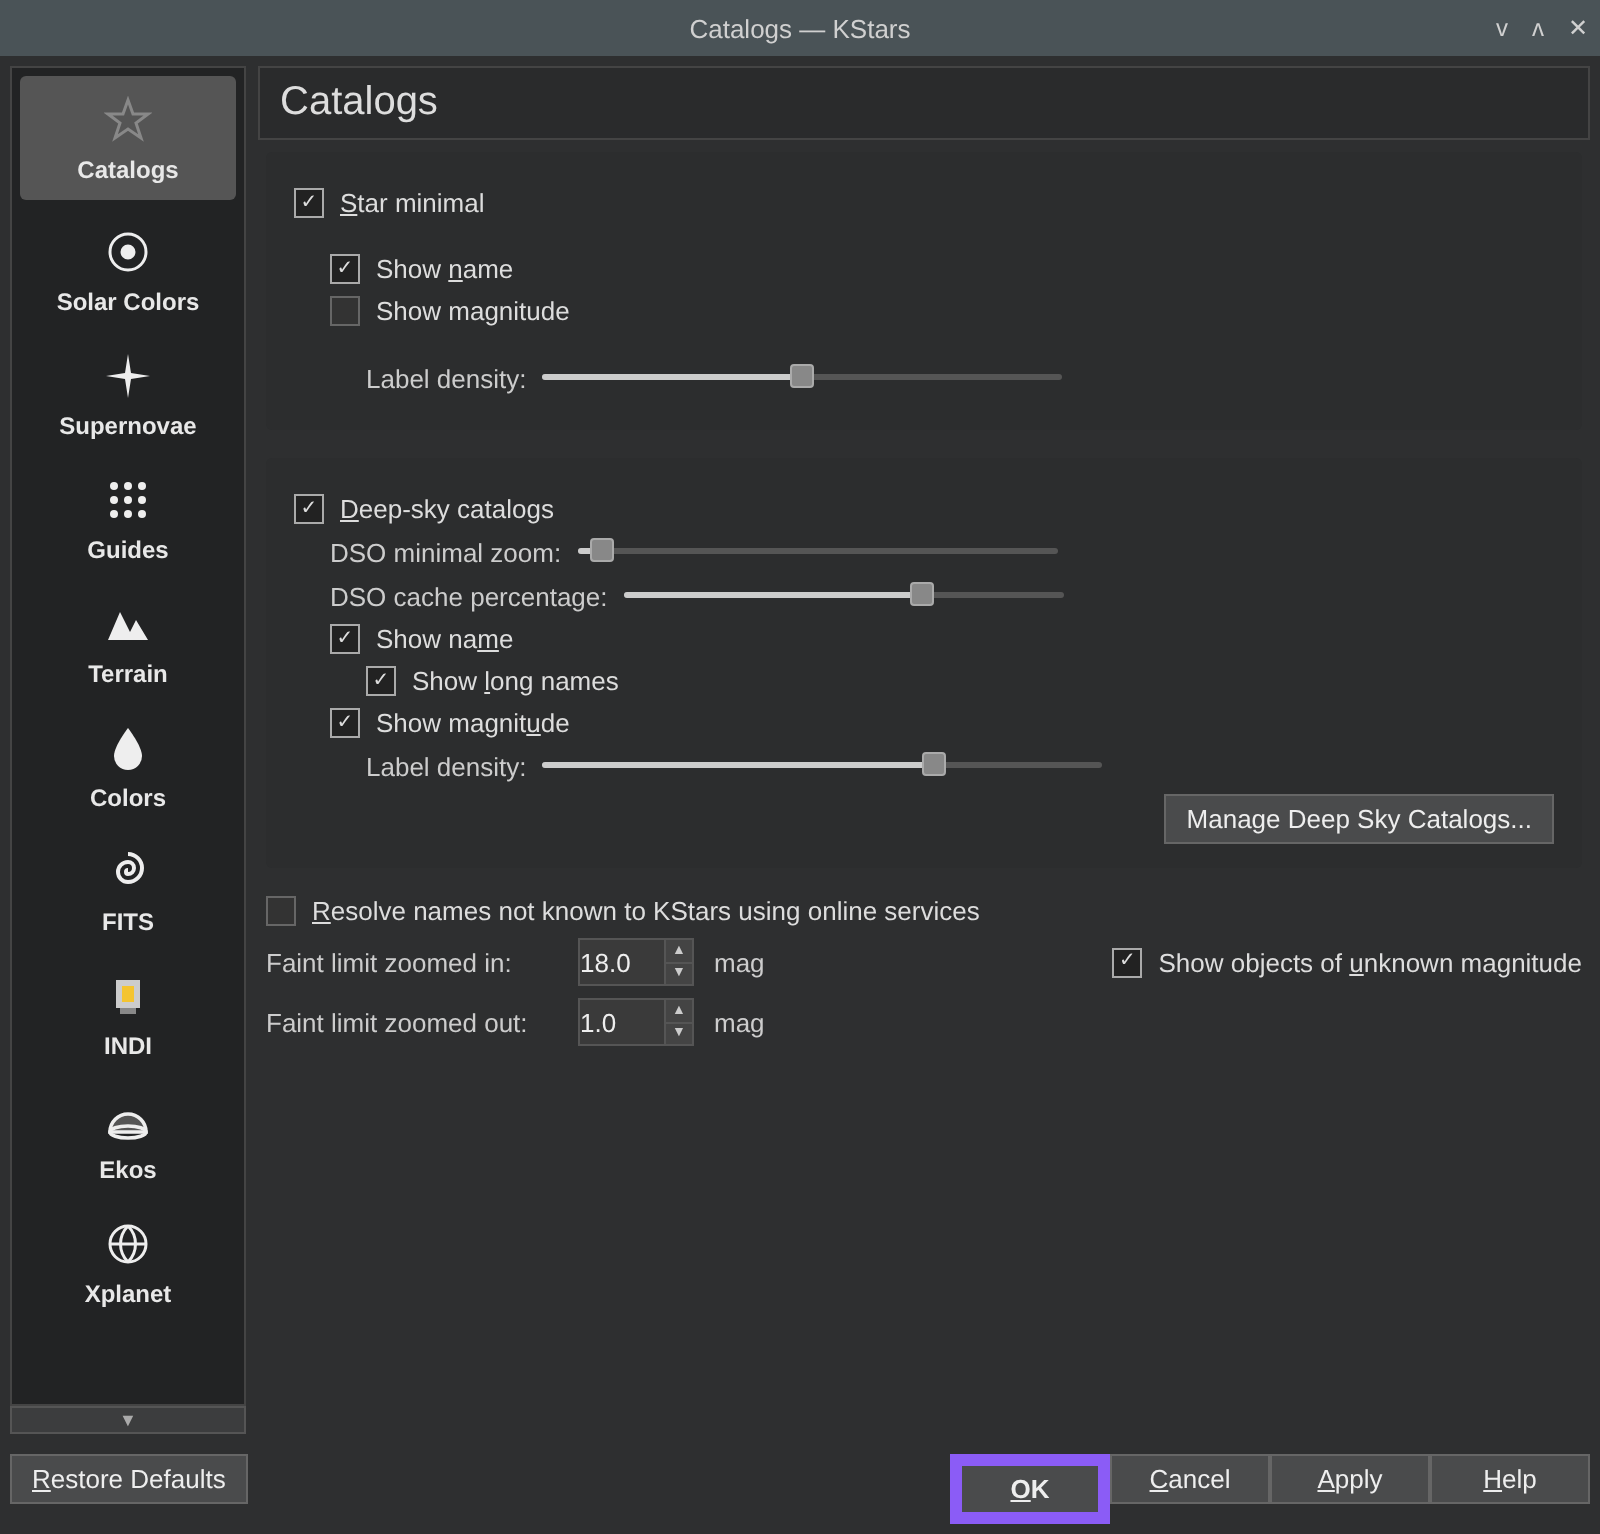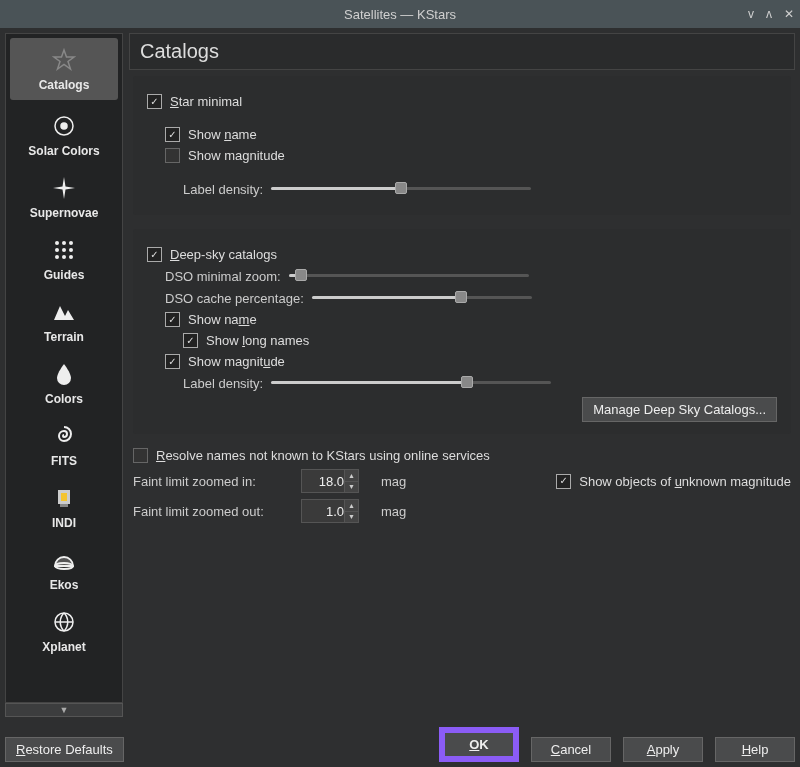--- a/index.html
+++ b/index.html
@@ -168,21 +168,21 @@
     align-items: stretch;
     border: 1px solid #555;
     background: #3a3a3a;
     height: 24px;
   }
   .spinbox input {
     width: 42px;
     background: transparent;
     border: none;
     color: #eee;
-    text-align: right;
+    text-align: left;
     font-size: 13px;
     outline: none;
   }
   .spinbox .spins {
     display: flex; flex-direction: column;
     width: 14px;
     border-left: 1px solid #555;
   }
   .spinbox .spins div {
     flex: 1;
@@ -199,35 +199,35 @@
     color: #eee;
     padding: 4px 10px;
     font-size: 13px;
     cursor: pointer;
     min-width: 80px;
     text-align: center;
   }
   .btn.primary { border: 6px solid #8b5cf6; font-weight: bold;}
   .footer {
     display: flex;
-    align-items: flex-end;
+    align-items: flex-start;
     padding: 5px;
-    gap: 12px;
+    gap: 0;
   }
   .footer .spacer { flex: 1; }
   .manage-row { display:flex; justify-content:flex-end; }
-  .faint-row { display:flex; align-items:center; gap:22px; margin:6px 0; }
+  .faint-row { display:flex; align-items:center; gap:10px; margin:6px 0; }
   .faint-label { width: 146px; text-align:left; color:#ccc;}
   .unit { color:#ccc; }
 </style>
 </head>
 <body>
 
 <div class="titlebar">
-  <span>Satellites — KStars</span>
+  <span>Catalogs — KStars</span>
   <div class="controls">
     <span>v</span>
     <span>ʌ</span>
     <span>✕</span>
   </div>
 </div>
 
 <div class="body">
   <div class="sidebar-wrapper">
     <div class="sidebar">

